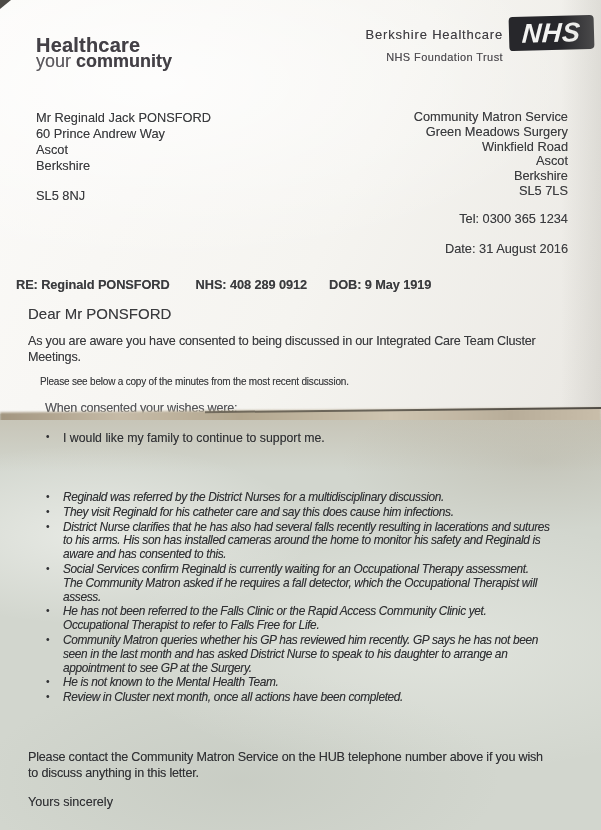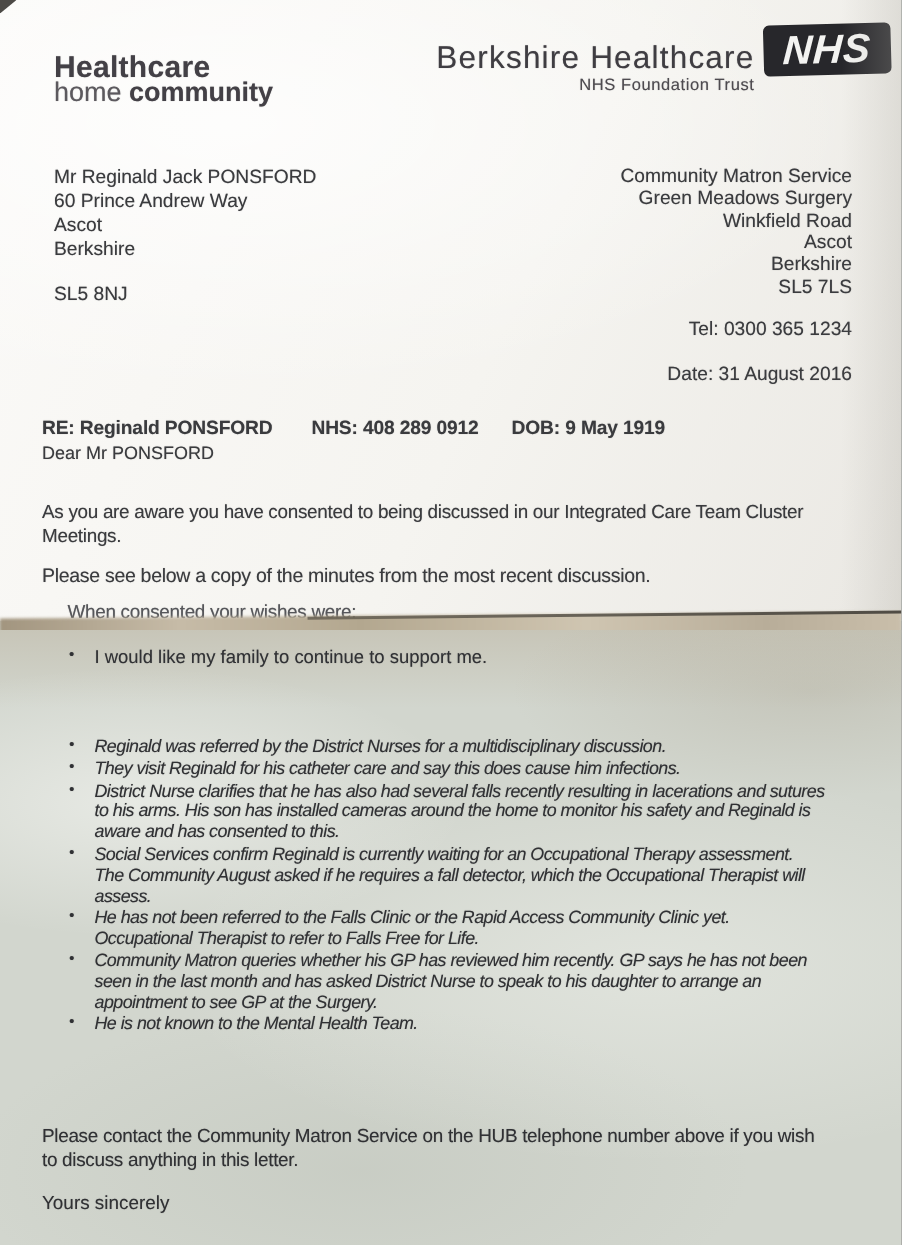--- a/index.html
+++ b/index.html
@@ -21,41 +21,41 @@
     background:linear-gradient(270deg,rgba(180,178,170,0.30),transparent);
   }
   .corner-mark{position:absolute;left:0;top:0;width:11px;height:9px;background:#4c4a46;
     clip-path:polygon(0 0,100% 0,0 100%);}
   
   .tagline{position:absolute;left:36px;top:21px;color:#5c595e;line-height:16px;margin-top:16px;}
   .tagline .l1{font-weight:bold;font-size:20px;color:#434046;letter-spacing:0.2px;}
   .tagline .l2{font-size:17px;padding-left:10px;}
   .tagline .l3{font-size:18px;}
   .tagline b{color:#434046;}
-  .org-name{position:absolute;right:98px;top:27px;font-size:21px;letter-spacing:0.8px;color:#3f3d42;}
+  .org-name{position:absolute;right:98px;top:27px;font-size:13px;letter-spacing:0.8px;color:#3f3d42;}
   .org-sub{position:absolute;right:98px;top:51px;font-size:11px;letter-spacing:0.4px;color:#4e4b50;}
   .nhs-box{
     position:absolute;left:509px;top:16px;width:85px;height:34px;border-radius:4px;
     background:#27272b;color:#f3f3f1;display:flex;align-items:center;justify-content:center;
     transform:rotate(-1.6deg);text-shadow:none;
   }
   .nhs-box span{font-style:italic;font-weight:bold;font-size:27px;transform:skewX(-5deg);letter-spacing:0.5px;}
   
   .recipient{position:absolute;left:36px;top:110px;font-size:12.8px;line-height:16px;}
   .recipient .postcode{margin-top:14px;}
   .sender{position:absolute;right:33px;top:110px;text-align:right;font-size:12.8px;line-height:14.8px;}
   .tel{position:absolute;right:33px;top:211px;font-size:12.8px;}
   .date{position:absolute;right:33px;top:241px;font-size:12.8px;}
   
-  .re-line{position:absolute;left:28px;top:277px;font-size:12.8px;font-weight:bold;letter-spacing:-0.1px;}
+  .re-line{position:absolute;left:16px;top:277px;font-size:12.8px;font-weight:bold;letter-spacing:-0.1px;}
   .re-line .seg1{margin-right:26px;}
   .re-line .seg2{margin-right:22px;}
-  .salutation{position:absolute;left:28px;top:295px;font-size:12px;}
+  .salutation{position:absolute;left:28px;top:305px;font-size:15px;}
   .para1{position:absolute;left:28px;top:333px;width:540px;font-size:12.6px;line-height:16px;letter-spacing:-0.2px;}
-  .para2{position:absolute;left:28px;top:376px;width:540px;font-size:13px;letter-spacing:-0.2px;}
+  .para2{position:absolute;left:40px;top:376px;width:540px;font-size:10px;letter-spacing:-0.2px;}
   .wishes-intro{position:absolute;left:28px;top:401px;font-size:12.6px;letter-spacing:-0.2px;color:#55565a;margin-left:17px;}
   
   .fold-line{position:absolute;left:205px;top:407px;width:396px;height:2px;
     background:linear-gradient(90deg,rgba(92,86,74,0.75),rgba(66,62,55,0.9));
     transform:rotate(-0.6deg);transform-origin:right center;}
   .fold-band{position:absolute;left:0;top:410px;width:601px;height:15px;
     background:linear-gradient(90deg,#a2957f,#c6bba7 20%,#b3a78f 40%,#cfc5b1 65%,#b8ad99 85%,#c9beaa);
     transform:rotate(-0.45deg);filter:blur(1px);}
   
   .lower{
@@ -80,21 +80,21 @@
 </head>
 <body>
 
 <div class="page">
 
   <div class="upper">
     <div class="corner-mark"></div>
 
     <div class="tagline">
       <div class="l1">Healthcare</div>
-      <div class="l3"><span>home </span><b>community</b></div>
+      <div class="l3"><span>your </span><b>community</b></div>
     </div>
 
     <div class="org-name">Berkshire Healthcare</div>
     <div class="org-sub">NHS Foundation Trust</div>
     <div class="nhs-box">
         <span>NHS</span>
       </div>
 
     <div class="recipient">
       <div>Mr Reginald Jack PONSFORD</div>
@@ -132,23 +132,24 @@
   <div class="lower">
     <ul class="bullets wishes-list">
       <li>I would like my family to continue to support me.</li>
     </ul>
 
 
     <ul class="bullets minutes">
       <li>Reginald was referred by the District Nurses for a multidisciplinary discussion.</li>
       <li>They visit Reginald for his catheter care and say this does cause him infections.</li>
       <li>District Nurse clarifies that he has also had several falls recently resulting in lacerations and sutures to his arms. His son has installed cameras around the home to monitor his safety and Reginald is aware and has consented to this.</li>
-      <li>Social Services confirm Reginald is currently waiting for an Occupational Therapy assessment. The Community August asked if he requires a fall detector, which the Occupational Therapist will assess.</li>
+      <li>Social Services confirm Reginald is currently waiting for an Occupational Therapy assessment. The Community Matron asked if he requires a fall detector, which the Occupational Therapist will assess.</li>
       <li>He has not been referred to the Falls Clinic or the Rapid Access Community Clinic yet. Occupational Therapist to refer to Falls Free for Life.</li>
       <li>Community Matron queries whether his GP has reviewed him recently. GP says he has not been seen in the last month and has asked District Nurse to speak to his daughter to arrange an appointment to see GP at the Surgery.</li>
       <li>He is not known to the Mental Health Team.</li>
+      <li>Review in Cluster next month, once all actions have been completed.</li>
     </ul>
 
     <div class="closing">Please contact the Community Matron Service on the HUB telephone number above if you wish to discuss anything in this letter.</div>
     <div class="signoff">Yours sincerely</div>
   </div>
 
 </div>
 
 </body></html>

